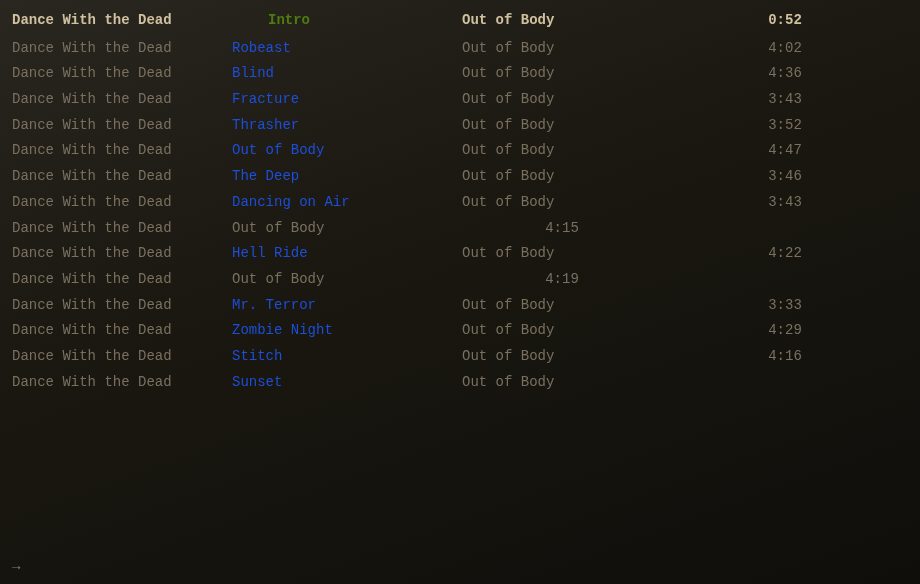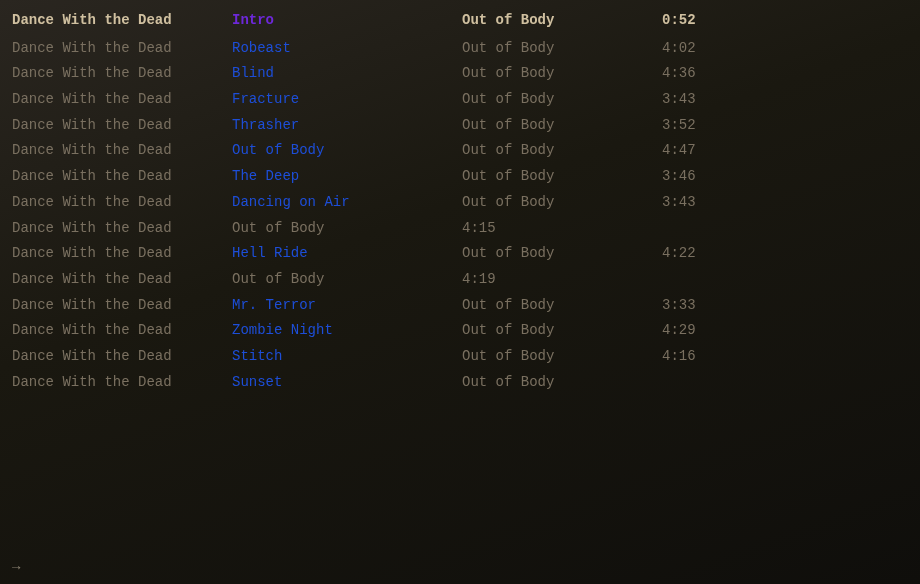--- a/index.html
+++ b/index.html
@@ -34,24 +34,24 @@
 
     .track-row.header-row {
       color: #c8b898;
       font-weight: bold;
       margin-bottom: 2px;
     }
 
     .col-artist { color: #7a7060; }
     .col-title  { color: #1d4ed8; }
     .col-album  { color: #7a7060; }
-    .col-time   { color: #7a7060; text-align: left; }
+    .col-time   { color: #7a7060; text-align: center; }
 
     .header-row .col-artist { color: #d0c0a0; }
-    .header-row .col-title  { color: #6d28d9; }
+    .header-row .col-title  { color: #4d7c0f; margin-left: 36px; }
     .header-row .col-album  { color: #d0c0a0; }
     .header-row .col-time   { color: #d0c0a0; }
 
     .arrow-indicator {
       position: absolute;
       bottom: 10px;
       left: 12px;
       color: #8a8070;
       font-size: 14px;
     }

